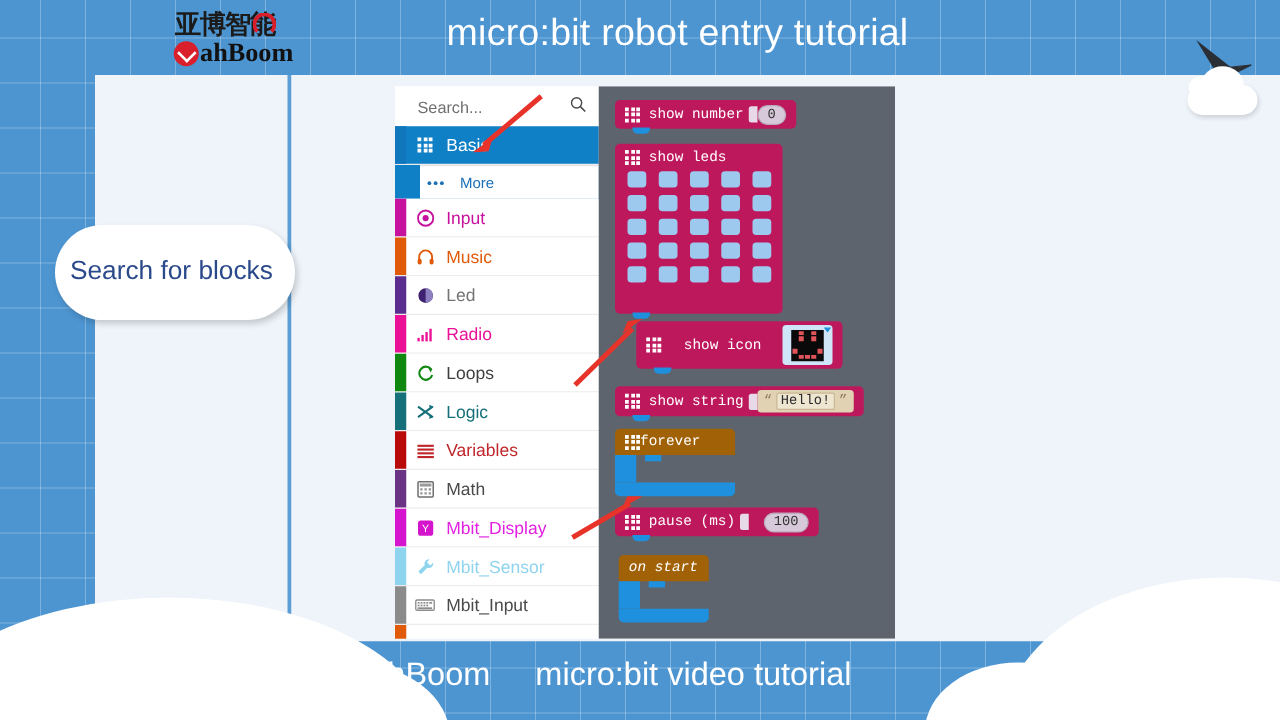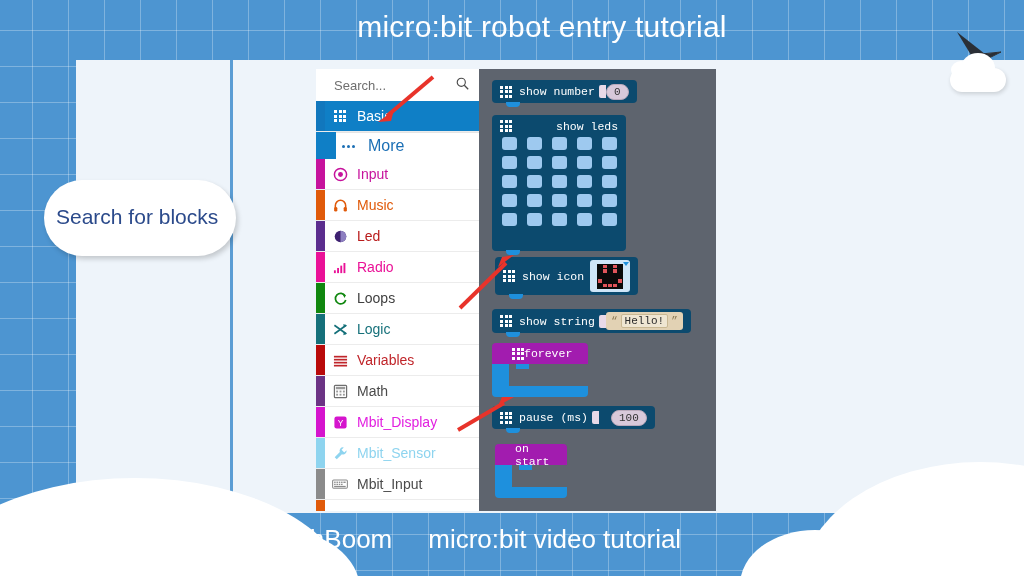--- a/index.html
+++ b/index.html
@@ -219,21 +219,21 @@
   }
   .cat.selected { background: #0f7fc6; }
   .cat.selected .lb { color: #fff; }
   .cat.sub {
     height: 26px;
     background: #fff;
     margin-left: 20px;
     border-bottom: none;
     border-top: 1px solid #e4e4e4;
   }
-  .cat.sub .lb { font-size: 16px; }
+  .cat.sub .lb { font-size: 12px; }
   .sub-holder { position: relative; background:#0f7fc6; }
 
   
   .dots9 {
     display: grid;
     grid-template-columns: repeat(3, 3px);
     grid-template-rows: repeat(3, 3px);
     gap: 1.5px;
   }
   .dots9 i { background: currentColor; display:block; width:3px; height:3px; }
@@ -242,21 +242,21 @@
 
   
   .canvas {
     position: absolute;
     left: 163px; top: 0;
     width: 237px; height: 442px;
     background: #5e646e;
   }
   .blk {
     position: absolute;
-    background: #0c4a6e;
+    background: #be185d;
     border-radius: 4px;
     color: #fff;
     font-family: "Liberation Mono", monospace;
     font-size: 11.5px;
     display: flex; align-items: center;
     padding: 0 8px;
     box-sizing: border-box;
     white-space: nowrap;
     text-align: center;
   }
@@ -331,23 +331,23 @@
     border-top:4px solid #1e90dd;
   }
   
   .cblk {
     position: absolute;
     width: 96px; height: 54px;
   }
   .cblk .top {
     position:absolute; left:0; top:0;
     width:96px; height:21px;
-    background:#a21caf; border-radius:4px 4px 0 0;
+    background:#a16207; border-radius:4px 4px 0 0;
     color:#fff; font-family:"Liberation Mono", monospace; font-size:11.5px;
-    display:flex; align-items:center; padding-left:20px; box-sizing:border-box;
+    display:flex; align-items:center; padding-left:8px; box-sizing:border-box;
   }
   .cblk .arm {
     position:absolute; left:0; top:21px;
     width:17px; height:22px; background:#1e90dd;
   }
   .cblk .bot {
     position:absolute; left:0; top:43px;
     width:96px; height:11px; background:#1e90dd; border-radius:0 0 4px 4px;
   }
   .cblk .inner-notch {
@@ -360,20 +360,28 @@
 </head>
 <body>
 
 <div id="stage">
 
   <div class="grid-bg"></div>
 
   <div class="panel"></div>
   <div class="panel-divider"></div>
 
+  <div class="logo">
+    <div class="logo-cn">亚博智能</div>
+    <div class="logo-cn-accent"></div>
+    <div class="logo-en">
+      <span class="logo-mark"></span>
+      <span>ahBoom</span>
+    </div>
+  </div>
 
   <div class="header-title">micro:bit robot entry tutorial</div>
 
   <svg class="bird" width="52" height="36" viewBox="0 0 52 36">
     <path d="M2 2 L30 24 L16 25 Z" fill="#2a2f36"></path>
     <path d="M16 25 L46 22 L28 31 Z" fill="#ffffff" stroke="#2a2f36" stroke-width="1"></path>
     <path d="M28 24 L46 22 L30 30 Z" fill="#2a2f36"></path>
   </svg>
   <div id="cloud-tr"></div>
 
@@ -448,21 +456,21 @@
       </div>
 
       <div class="cat">
         <span class="bar" style="background:#5b2d8e"></span>
         <span class="ic">
           <svg width="15" height="15" viewBox="0 0 16 16">
             <circle cx="8" cy="8" r="6.2" fill="#3e2171"></circle>
             <path d="M8 1.8 a6.2 6.2 0 0 1 0 12.4 z" fill="#8d7fc0"></path>
           </svg>
         </span>
-        <span class="lb" style="color:#b91c1c">Led</span>
+        <span class="lb" style="color:#737373">Led</span>
       </div>
 
       <div class="cat">
         <span class="bar" style="background:#ea1197"></span>
         <span class="ic">
           <svg width="15" height="15" viewBox="0 0 16 16">
             <rect x="1" y="11" width="2" height="3" fill="#ea1197"></rect>
             <rect x="4.4" y="8.5" width="2" height="5.5" fill="#ea1197"></rect>
             <rect x="7.8" y="6" width="2" height="8" fill="#ea1197"></rect>
             <rect x="11.2" y="3.2" width="2" height="10.8" fill="#ea1197"></rect>
@@ -586,21 +594,21 @@
               <i></i>
             </span>
         </span>
         <span>show number</span>
         <span class="field-conn"></span>
         <span class="field-num" style="margin-left:0">0</span>
         <span class="notch"></span>
       </div>
 
       <div class="blk" style="left:13px; top:46px; width:134px; height:136px; display:block; padding:0;">
-        <div style="display:flex; align-items:center; height:22px; padding-left:8px;gap:37px;">
+        <div style="display:flex; align-items:center; height:22px; padding-left:8px;">
           <span class="bicon">
             <span class="dots9">
                 <i></i>
                 <i></i>
                 <i></i>
                 <i></i>
                 <i></i>
                 <i></i>
                 <i></i>
                 <i></i>
@@ -632,21 +640,21 @@
             <i></i>
           <i></i>
             <i></i>
             <i></i>
             <i></i>
             <i></i>
         </div>
         <span class="notch"></span>
       </div>
 
-      <div class="blk" style="left:16px; top:188px; height:38px;">
+      <div class="blk" style="left:30px; top:188px; height:38px;gap:11px;">
         <span class="bicon">
           <span class="dots9">
               <i></i>
               <i></i>
               <i></i>
               <i></i>
               <i></i>
               <i></i>
               <i></i>
               <i></i>
@@ -746,21 +754,21 @@
               <i></i>
               <i></i>
             </span>
         </span>
         <span>pause (ms)</span>
         <span class="field-conn"></span>
         <span class="field-num" style="margin-left:12px">100</span>
         <span class="notch"></span>
       </div>
 
-      <div class="cblk" style="left:16px; top:375px; width:72px;">
+      <div class="cblk" style="left:16px; top:375px; width:72px;font-style:italic;">
         <div class="top" style="width:72px;">
           <span>on start</span>
         </div>
         <div class="arm"></div>
         <div class="bot" style="width:72px;"></div>
         <div class="inner-notch"></div>
       </div>
     </div>
   </div>
 

